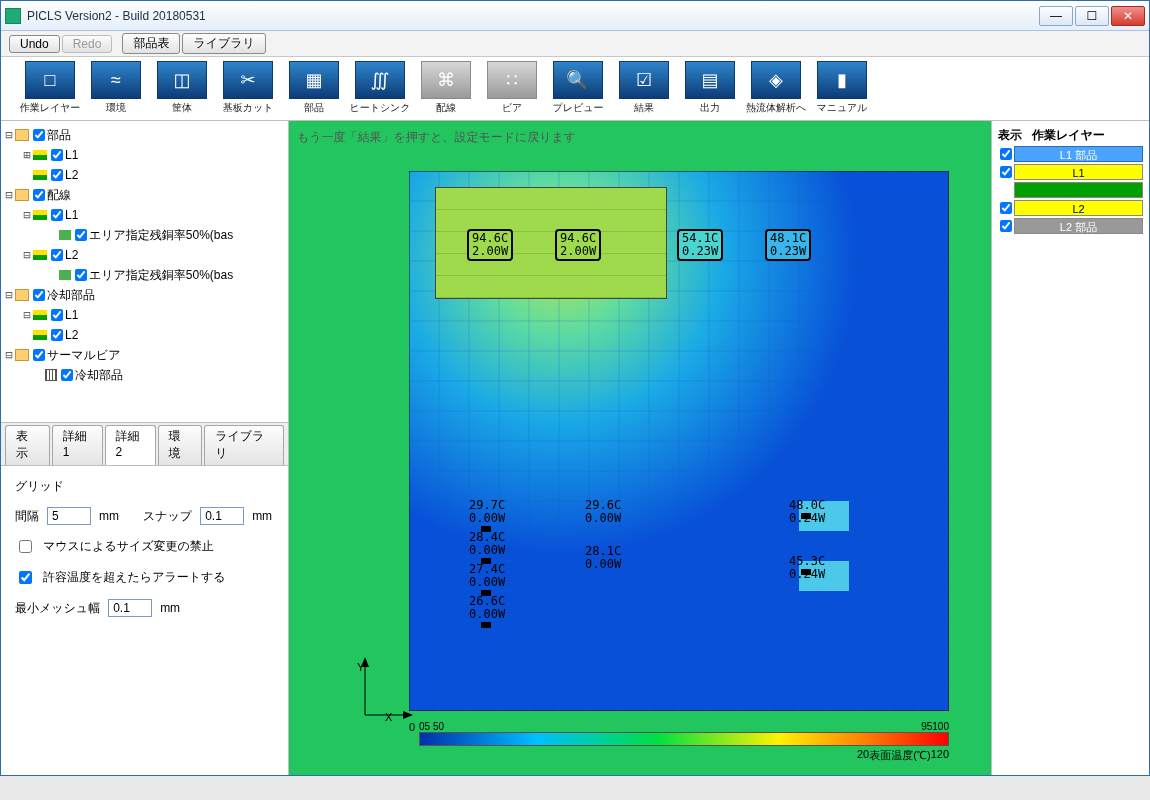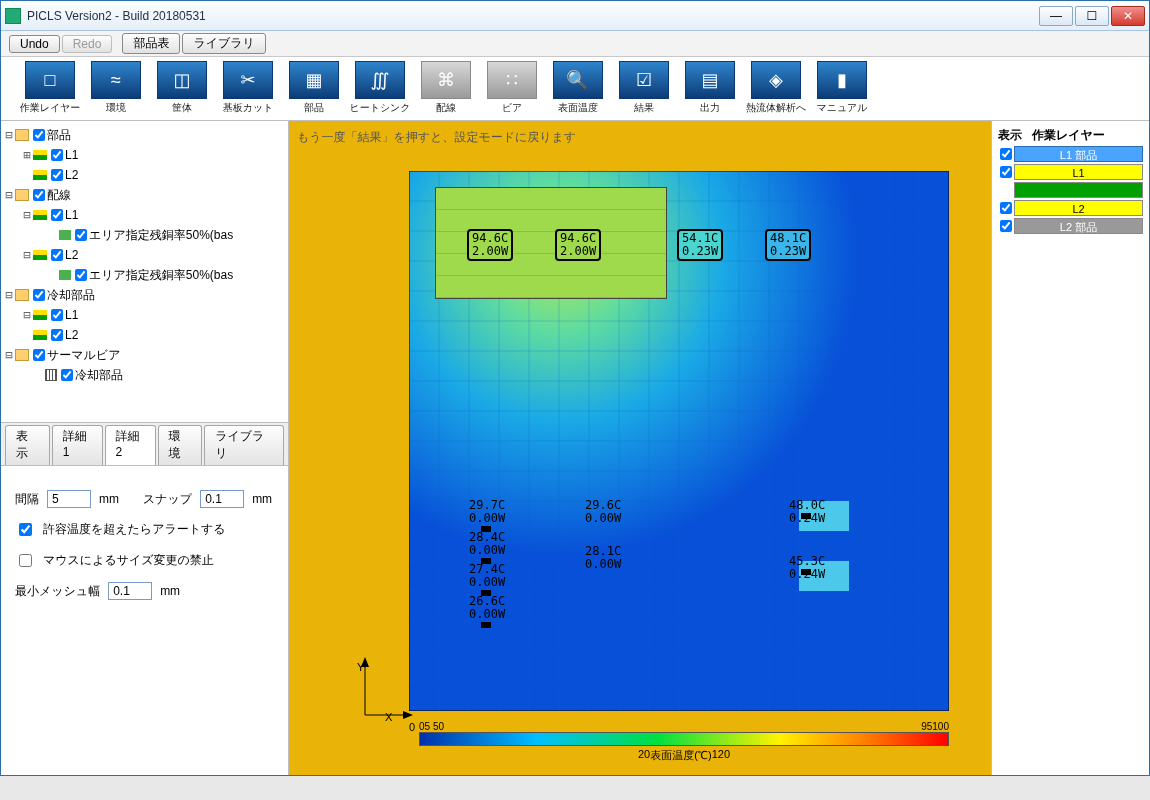--- a/index.html
+++ b/index.html
@@ -51,37 +51,37 @@
           background-image:repeating-linear-gradient(90deg,#555 0 1px,transparent 1px 3px); }
   .tabs { display:flex; gap:2px; padding:2px 4px 0 4px; background:#eee; }
   .tab  { padding:2px 10px 3px 10px; border:1px solid #a7a7a7; border-bottom:none;
           background:linear-gradient(#fdfdfd,#e4e4e4); font-size:12px; border-radius:3px 3px 0 0; }
   .tab.active { background:#fff; }
   .panel { flex:0 0 310px; background:#fff; padding:12px 14px; border-top:1px solid #bdbdbd; }
   .panel .row { margin:12px 0; display:flex; align-items:center; gap:8px; }
   .panel input[type=text] { width:44px; border:1px solid #7a9ac8; padding:1px 4px; font-size:12px; }
   .panel label { font-size:12px; }
 
-  .center { flex:1; position:relative; background:#eab308; overflow:hidden; }
+  .center { flex:1; position:relative; background:#22c55e; overflow:hidden; }
   .msg { position:absolute; left:8px; top:8px; color:#555; }
   .heatmap { position:absolute; left:120px; top:50px; width:540px; height:540px; }
   .pcb { position:absolute; border:1px solid #444; background:#93d246; }
   .compbox { position:absolute; border:2px solid #000; border-radius:4px;
              font-family:"MS Gothic",monospace; font-size:12px; line-height:13px;
              color:#000; text-align:left; padding:1px 3px; white-space:nowrap; }
   .txtlabel { position:absolute; font-family:"MS Gothic",monospace; font-size:12px;
               line-height:13px; color:#000; white-space:nowrap; text-align:left; }
   .pin { position:absolute; width:10px; height:6px; background:#000; }
 
   .axis { position:absolute; font-size:11px; color:#000; }
 
   .cbwrap { position:absolute; left:130px; bottom:12px; width:530px; }
   .cbar { height:14px; border:1px solid #555;
           background:linear-gradient(90deg,#0030aa 0%,#00bfff 22%,#00e040 45%,#fff200 68%,#ff7a00 85%,#ff0000 100%); }
-  .cblab { display:flex; justify-content:center; font-size:11px; margin-top:2px; }
+  .cblab { display:flex; justify-content:flex-end; font-size:11px; margin-top:2px; }
 
   .right { width:158px; border-left:1px solid #bdbdbd; background:#fff; padding:6px; }
   .rhdr { display:flex; font-size:12px; font-weight:bold; }
   .rhdr span:first-child { width:34px; }
   .layrow { display:flex; align-items:center; margin-top:2px; }
   .layrow .sw { flex:1; height:16px; text-align:center; font-size:11px; line-height:16px;
                 border:1px solid #888; }
   .sw.sel   { background:#4aa3ff; color:#fff; border-color:#2a6cb0; }
   .sw.yellow{ background:#ffff00; }
   .sw.green { background:#00a000; }
@@ -138,21 +138,21 @@
       <div class="tbitem">
         <div class="tbicon grey">⌘</div>
         <div class="tblbl">配線</div>
       </div>
       <div class="tbitem">
         <div class="tbicon grey">∷</div>
         <div class="tblbl">ビア</div>
       </div>
       <div class="tbitem">
         <div class="tbicon ">🔍</div>
-        <div class="tblbl">表面温度</div>
+        <div class="tblbl">プレビュー</div>
       </div>
       <div class="tbitem">
         <div class="tbicon ">☑</div>
         <div class="tblbl">結果</div>
       </div>
       <div class="tbitem">
         <div class="tbicon ">▤</div>
         <div class="tblbl">出力</div>
       </div>
       <div class="tbitem">
@@ -254,36 +254,37 @@
 
       <div class="tabs">
         <div class="tab">表示</div>
         <div class="tab">詳細1</div>
         <div class="tab active">詳細2</div>
         <div class="tab">環境</div>
         <div class="tab">ライブラリ</div>
       </div>
 
       <div class="panel">
+        <div>グリッド</div>
         <div class="row">
           <span>間隔</span>
           <input type="text" value="5" style="">
           <span>mm</span>
           <span style="width:8px"></span>
           <span>スナップ</span>
           <input type="text" value="0.1" style="">
           <span>mm</span>
         </div>
         <div class="row">
+          <input type="checkbox" style="">
+          <label>マウスによるサイズ変更の禁止</label>
+        </div>
+        <div class="row">
           <input type="checkbox" checked="" style="">
           <label>許容温度を超えたらアラートする</label>
-        </div>
-        <div class="row">
-          <input type="checkbox" style="">
-          <label>マウスによるサイズ変更の禁止</label>
         </div>
         <div class="row">
           <span>最小メッシュ幅</span>
           <input type="text" value="0.1" style="">
           <span>mm</span>
         </div>
       </div>
     </div>
 
     <div class="center">

